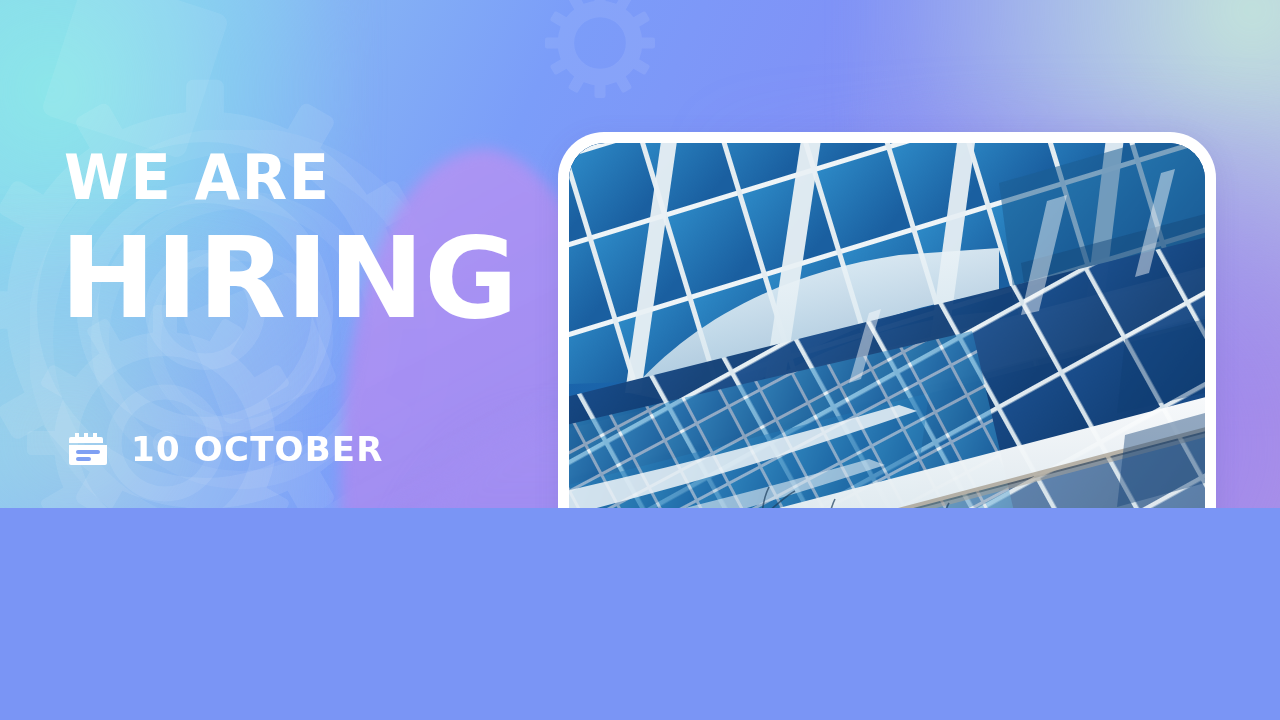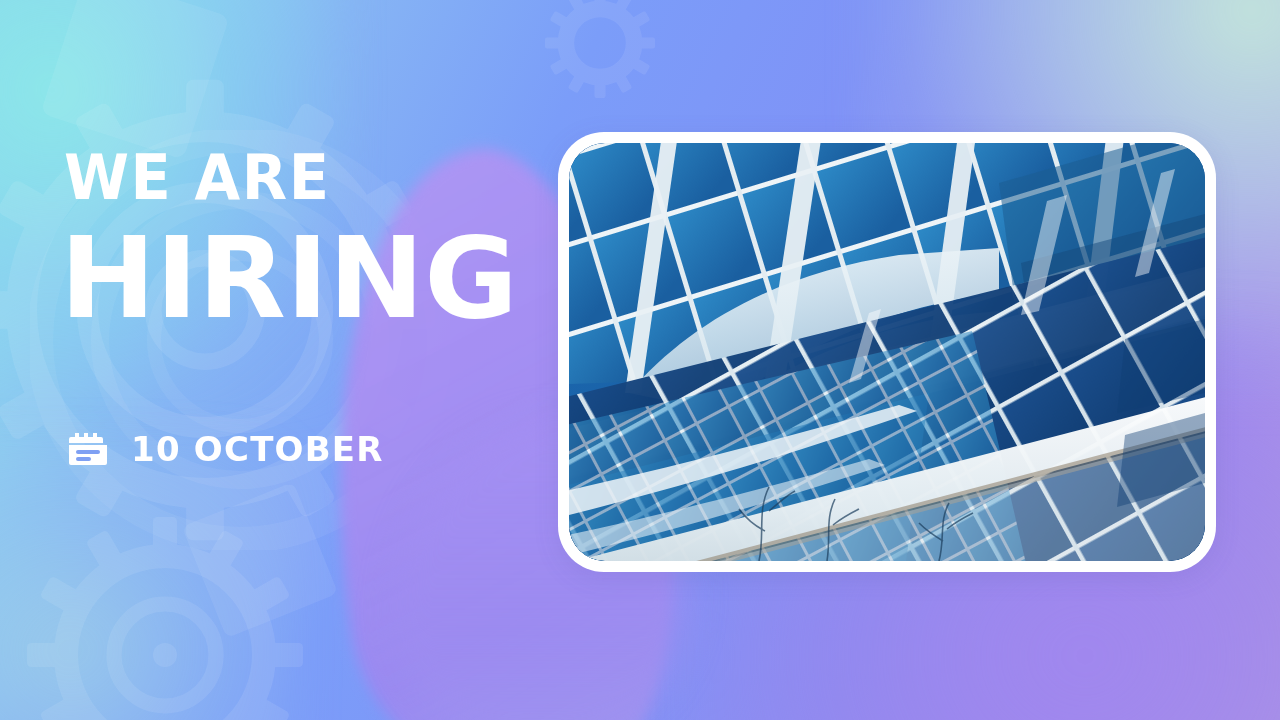--- a/index.html
+++ b/index.html
@@ -6,21 +6,21 @@
   * { margin:0; padding:0; box-sizing:border-box; }
   html,body { width:1280px; height:720px; overflow:hidden; }
   body {
     font-family:"Liberation Sans", sans-serif;
     background:#7a95f5;
   }
 
   .stage {
     position:relative;
     width:1280px;
-    height:720px;
+    height:508px;
     overflow:hidden;
     isolation:isolate;
     text-decoration:underline;
   }
 
   
   .bg-base {
     position:absolute; inset:0;
     background:
       linear-gradient(115deg,

